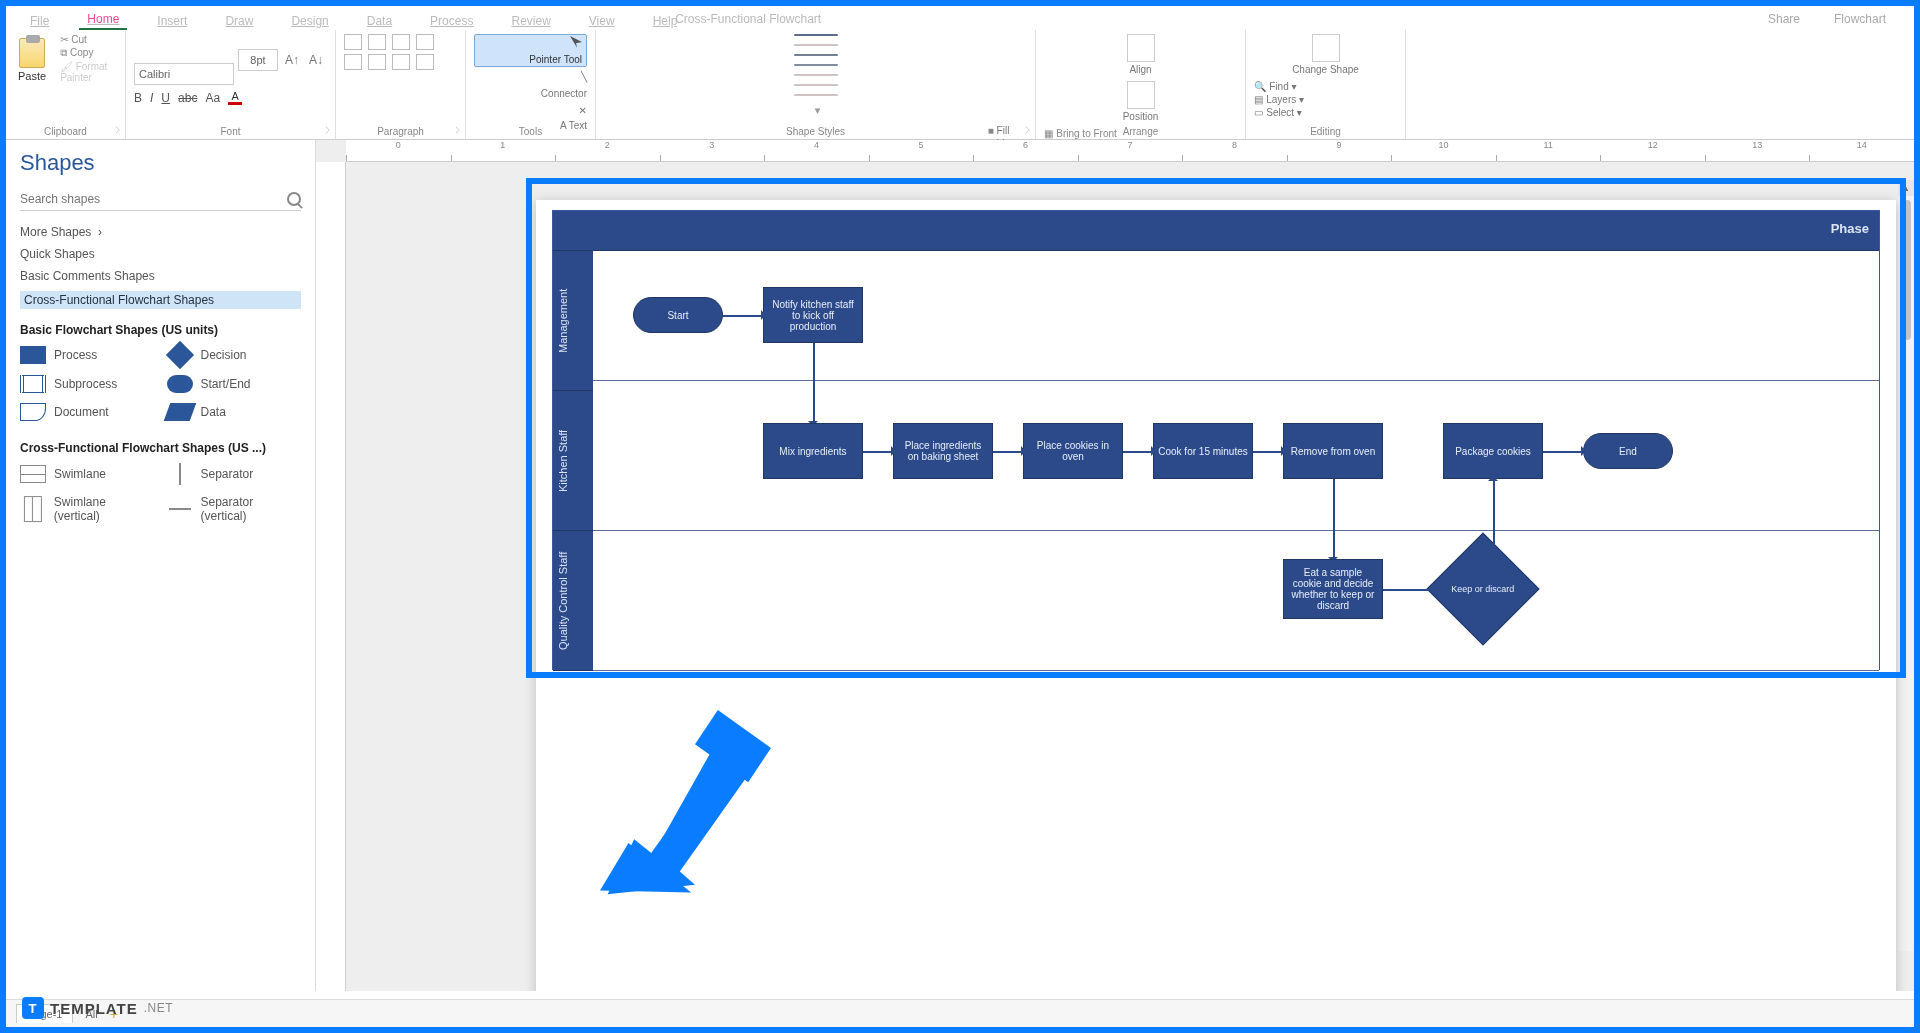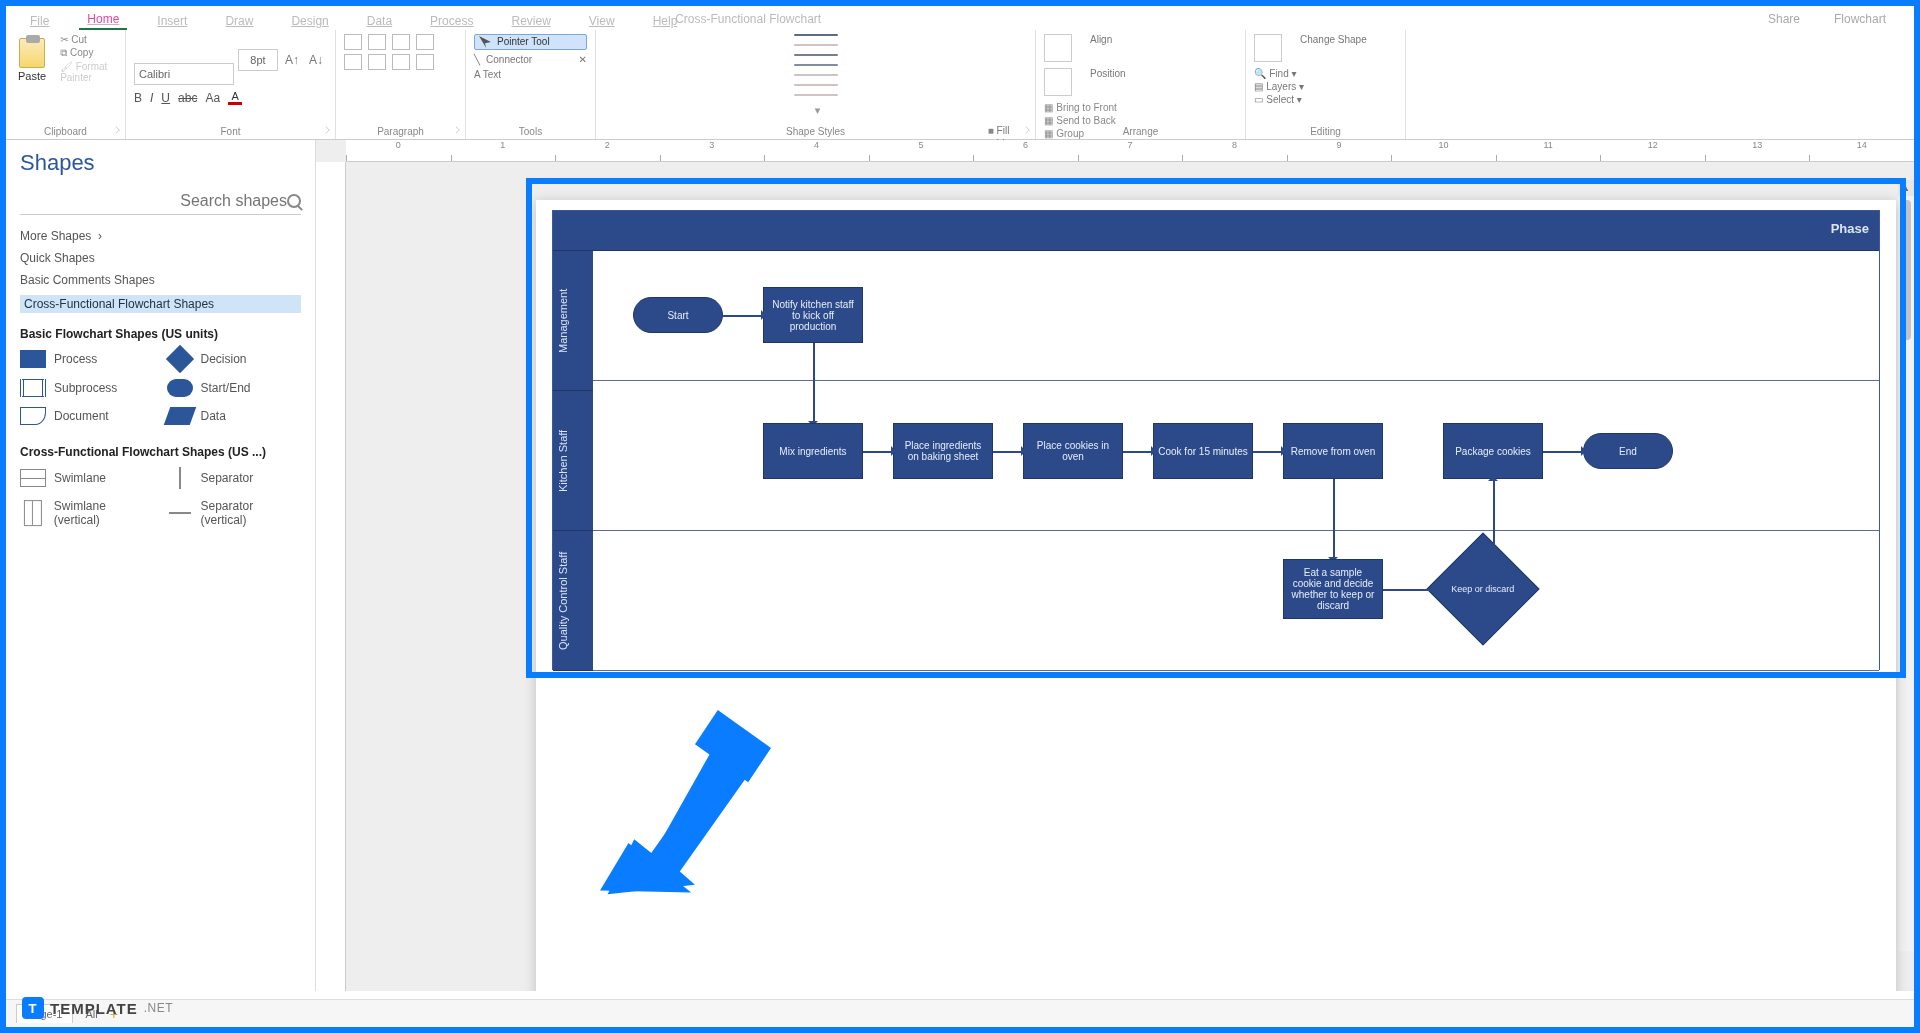--- a/index.html
+++ b/index.html
@@ -23,40 +23,40 @@
 .font-size { width:40px; height:22px; border:1px solid #ccc; font-size:11px; text-align:center; color:#666; }
 .aa { font-size:12px; color:#777; padding:0 3px; }
 .font-row2 { display:flex; gap:8px; margin-top:6px; font-size:12px; color:#555; }
 .font-row2 span { font-weight: normal; }
 .b { font-weight:bold; } .i { font-style:italic; } .u { text-decoration:underline; }
 .fontcolor { width:14px; height:14px; border-bottom:3px solid #c00; display:inline-block; font-weight:bold; color:#333; text-align:center; line-height:10px; font-size:11px; }
 .para-group { width:130px; }
 .para-grid { display:grid; grid-template-columns:repeat(4,20px); gap:4px; }
 .para-grid span { width:18px; height:16px; border:1px solid #bbb; }
 .tools-group { width:130px; display:flex; flex-direction:column; gap:4px; }
-.tool-item { display:flex; align-items:flex-start; gap:6px; font-size:10px; color:#777; }
+.tool-item { display:flex; align-items:flex-end; gap:6px; font-size:10px; color:#777;flex-direction:column; }
 .tool-item.active { background:#cfe4fa; border:1px solid #7aa9d8; padding:1px 4px; border-radius:2px; color:#333; }
 .pointer-ic { width:12px; height:12px; background:#555; clip-path: polygon(0 0,100% 50%,50% 60%,60% 100%,0 0); }
 .styles-group { width:440px; display:flex; align-items:center; gap:8px; }
 .style-swatch { width:44px; height:40px; border-radius:2px; border:1px solid rgba(0,0,0,0.15); }
 .fill-tools { display:flex; flex-direction:column; gap:2px; font-size:10px; color:#777; margin-left:auto; }
 .fill-tools div::before { content:'■ '; color:#888; }
 .arrange-group { width:210px; display:flex; gap:6px; }
-.arr-btn { display:flex; align-items:flex-start; font-size:10px; color:#777; gap:18px; }
+.arr-btn { display:flex; flex-direction:column; align-items:center; font-size:10px; color:#777; gap:2px; }
 .arr-ic { width:28px; height:28px; border:1px solid #ccc; }
 .arr-list { display:flex; flex-direction:column; gap:2px; font-size:10px; color:#888; }
 .edit-group { width:160px; display:flex; gap:6px; }
 .edit-col { display:flex; flex-direction:column; gap:2px; font-size:10px; color:#777; }
 .chevron { position:absolute; bottom:4px; right:4px; width:10px; height:10px; border-right:1px solid #aaa; border-bottom:1px solid #aaa; transform:rotate(-45deg) scale(0.5); }
 
 .workspace { display:flex; height: calc(100% - 170px); }
 .shapes-panel { width: 310px; background:#fff; border-right:1px solid #ddd; padding:10px 14px; overflow:hidden; }
 .shapes-title { font-size:22px; color:#2b579a; margin-bottom:12px; }
 .shapes-search { display:flex; align-items:center; border-bottom:1px solid #ccc; padding:4px 0; margin-bottom:14px; }
-.shapes-search input { border:none; outline:none; flex:1; font-size:16px; color:#c2410c;text-align:right; }
+.shapes-search input { border:none; outline:none; flex:1; font-size:12px; color:#c2410c; }
 .search-ic { width:14px; height:14px; border:2px solid #888; border-radius:50%; position:relative; }
 .search-ic::after { content:''; position:absolute; width:2px; height:6px; background:#888; bottom:-5px; right:-2px; transform:rotate(-45deg); }
 .stencil-list { font-size:12px; color:#555; display:flex; flex-direction:column; gap:8px; margin-bottom:14px; }
 .stencil-list .sel { background:#d0e4f8; padding:2px 4px; color:#234; }
 .basic-heading { font-size:12px; font-weight:bold; color:#222; margin:10px 0 8px; }
 .shape-grid { display:grid; grid-template-columns: 1fr 1fr; gap:10px 12px; font-size:12px; color:#555; }
 .shape-item { display:flex; align-items:center; gap:8px; }
 .sh { width:26px; height:18px; }
 .sh-rect { background:#2b579a; }
 .sh-diamond { background:#2b579a; width:20px; height:20px; transform:rotate(45deg); margin:0 3px; }

